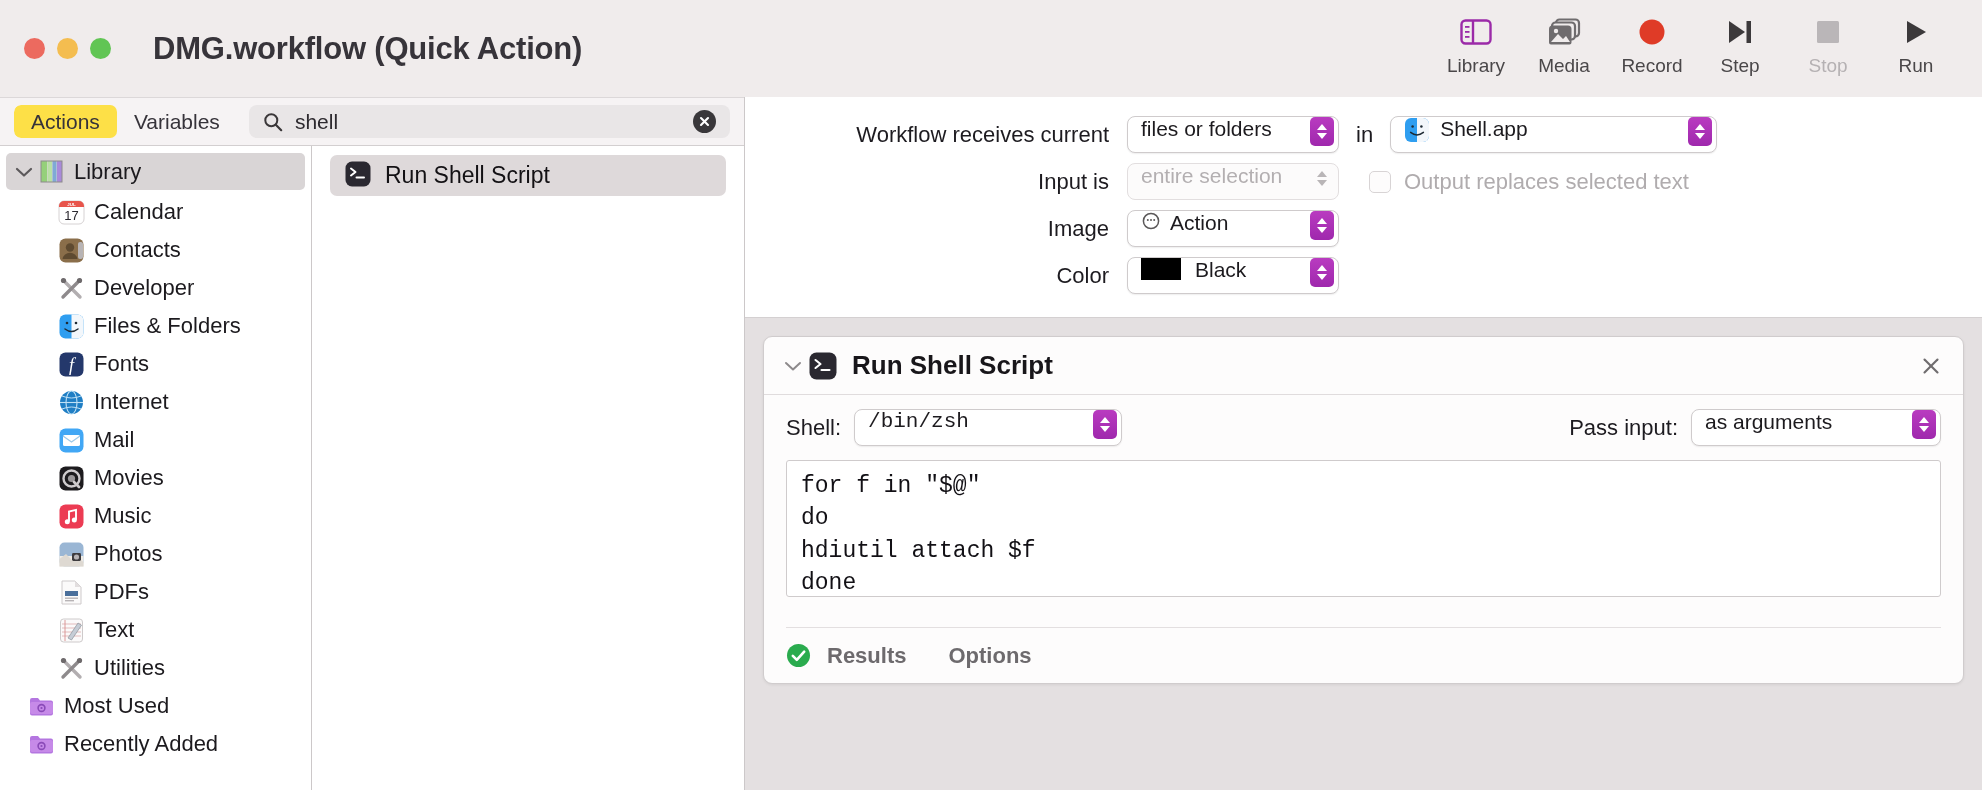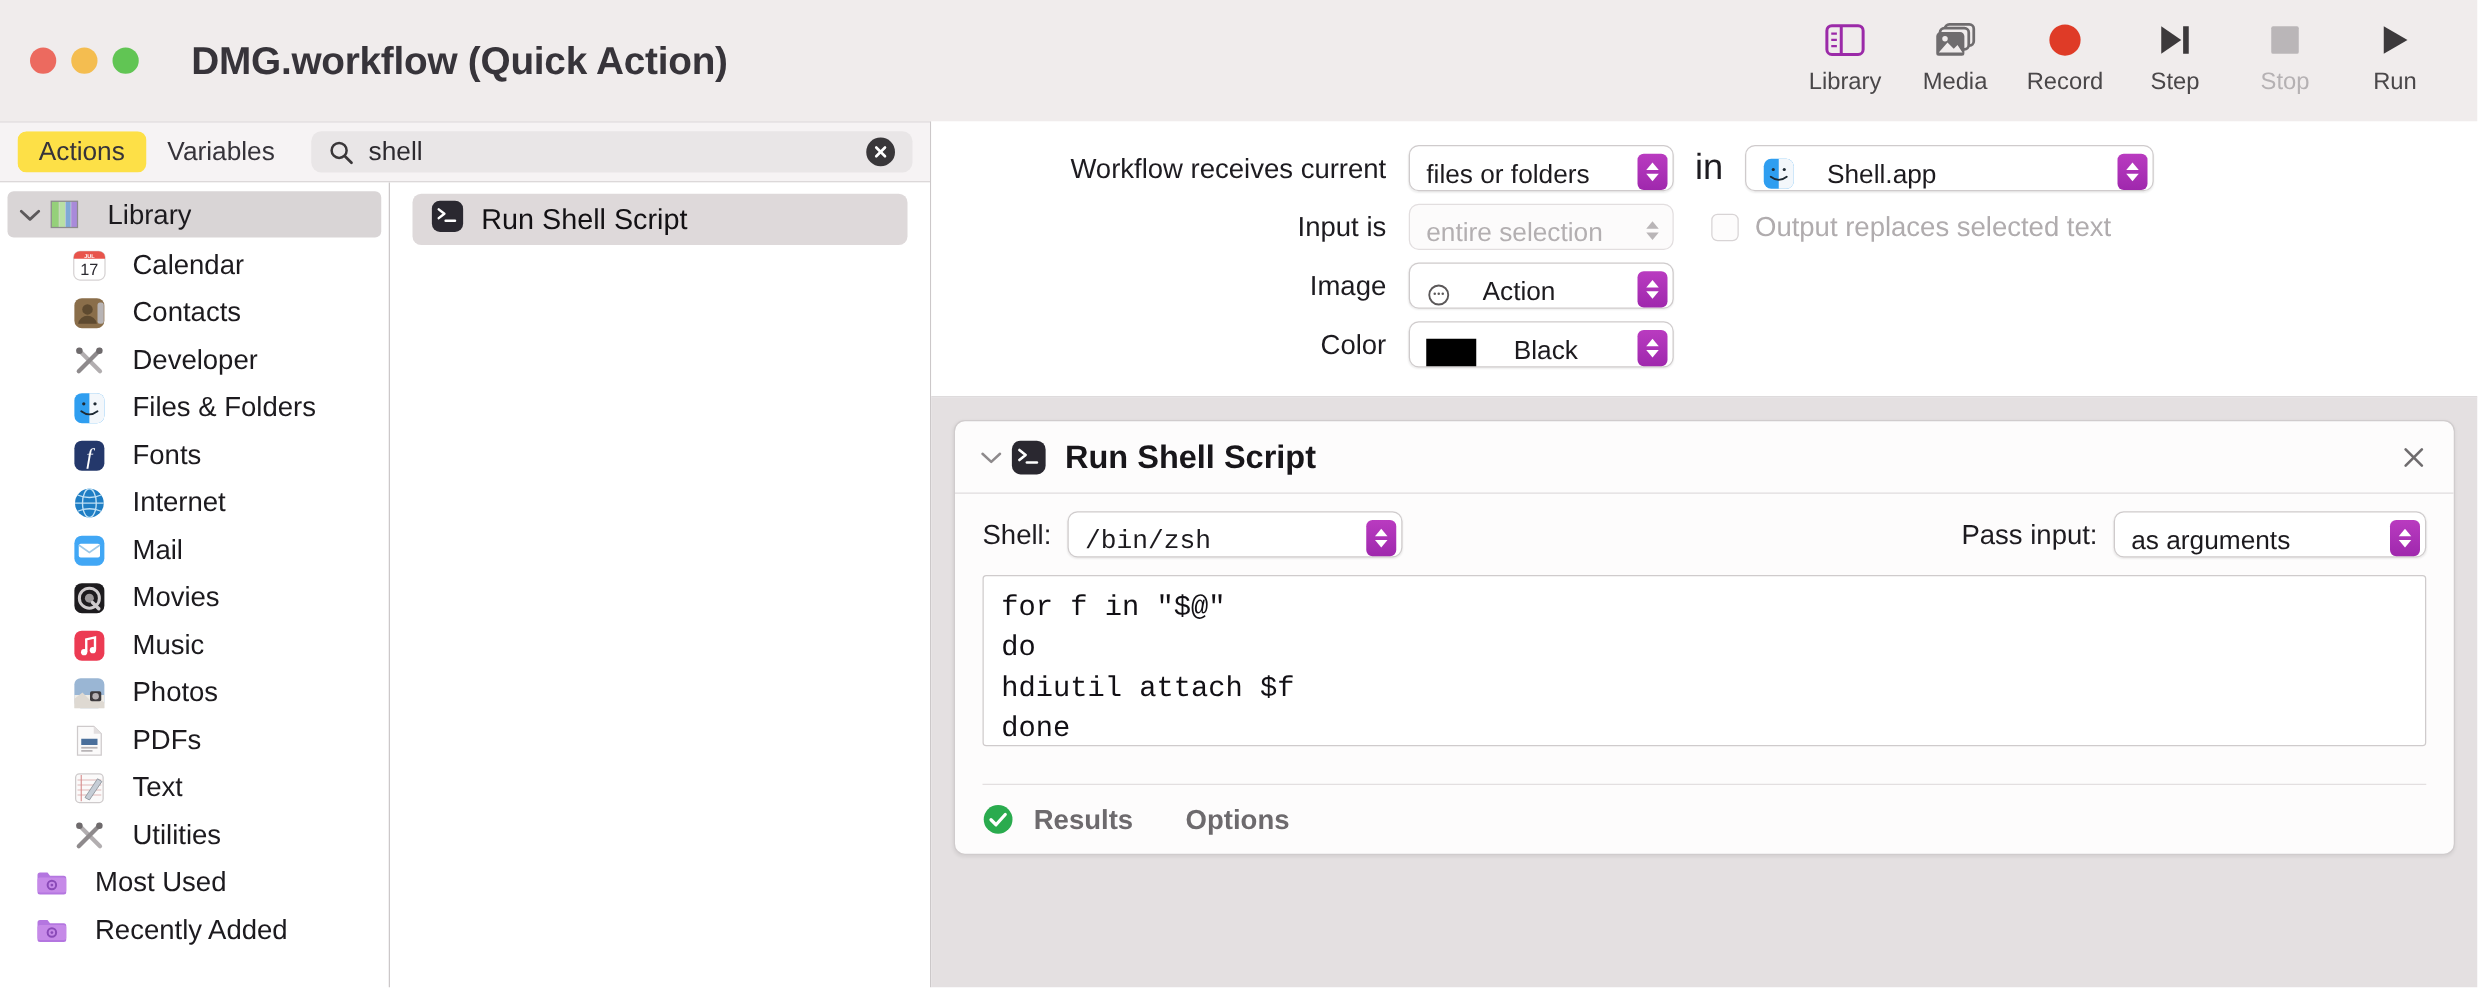--- a/index.html
+++ b/index.html
@@ -105,21 +105,21 @@
 
   .lib-row {
     height: 38px; display: flex; align-items: center;
     font-size: 22px; color: #1c1a1e;
     padding-left: 10px; white-space: nowrap;
   }
   .lib-row.group { background: #d9d5d6; border-radius: 5px; margin: 0 6px 3px 6px; height: 37px; padding-left: 4px; }
   .disc {
     width: 28px; flex: 0 0 28px; display: flex; align-items: center; justify-content: center;
   }
-  .lib-ic { width: 27px; height: 27px; flex: 0 0 27px; margin-right: 21px; position: relative; }
+  .lib-ic { width: 27px; height: 27px; flex: 0 0 27px; margin-right: 9px; position: relative; }
   .lib-row.child { padding-left: 58px; }
   .lib-row.top   { padding-left: 28px; }
   .lib-label { overflow: hidden; text-overflow: clip; }
 
   .actcol { flex: 1 1 auto; background: #fff; padding-top: 9px; overflow: hidden; }
   .act-row {
     margin: 0 18px; height: 41px; border-radius: 7px;
     background: #ded9da;
     display: flex; align-items: center; padding-left: 14px; gap: 13px;
   }
@@ -137,22 +137,22 @@
   .wf-row { display: flex; align-items: center; height: 47px; }
   .wf-label {
     font-size: 22px; color: #1d1b20; text-align: right;
     width: 382px; flex: 0 0 382px; padding-right: 18px; white-space: nowrap;
   }
 
   .popup {
     height: 37px; border-radius: 8px; background: #fff;
     border: 1px solid #cfcbcc;
     box-shadow: 0 1px 1.5px rgba(0,0,0,0.07);
-    display: flex; align-items: flex-end; padding: 0 4px 0 13px;
-    position: relative; white-space: nowrap; gap: 16px;
+    display: flex; align-items: flex-start; padding: 0 4px 0 13px;
+    position: relative; white-space: nowrap;
   }
   .popup.w1 { width: 212px; flex: 0 0 212px; }
   .popup.w2 { width: 327px; flex: 0 0 327px; }
   .popup.w3 { width: 268px; flex: 0 0 268px; font-family: Liberation Mono, monospace; }
   .popup.w4 { width: 250px; flex: 0 0 250px; }
   .popup-text { font-size: 21px; color: #1c1a1e; flex: 1 1 auto; overflow: hidden; }
   .popup.disabled { background: #fcfbfb; border-color: #e2dedf; box-shadow:none; }
   .popup.disabled .popup-text { color: #b3afb1; }
 
   .stepper {
@@ -161,21 +161,21 @@
     display: flex; flex-direction: column; align-items: center; justify-content: center;
     gap: 3px; margin-left: auto;
   }
   .stepper.plain { background: none; }
   .chev { width: 0; height: 0; }
   .chev.up   { border-left: 5px solid transparent; border-right: 5px solid transparent; border-bottom: 6px solid #fff; }
   .chev.down { border-left: 5px solid transparent; border-right: 5px solid transparent; border-top: 6px solid #fff; }
   .stepper.plain .chev.up   { border-bottom-color: #b9b5b7; }
   .stepper.plain .chev.down { border-top-color: #b9b5b7; }
 
-  .in-word { font-size: 29px; color: #1d1b20; margin: 0 17px; }
+  .in-word { font-size: 22px; color: #1d1b20; margin: 0 17px; }
 
   .app-ic { width: 26px; height: 26px; flex: 0 0 26px; margin-right: 10px; }
 
   .chkrow { display: flex; align-items: center; margin-left: 30px; }
   .chk {
     width: 22px; height: 22px; border-radius: 5px;
     border: 1px solid #d8d4d5; background: #fdfcfc; flex: 0 0 22px; margin-right: 13px;
   }
   .chklabel { font-size: 22px; color: #b0acae; white-space: nowrap; }
 

